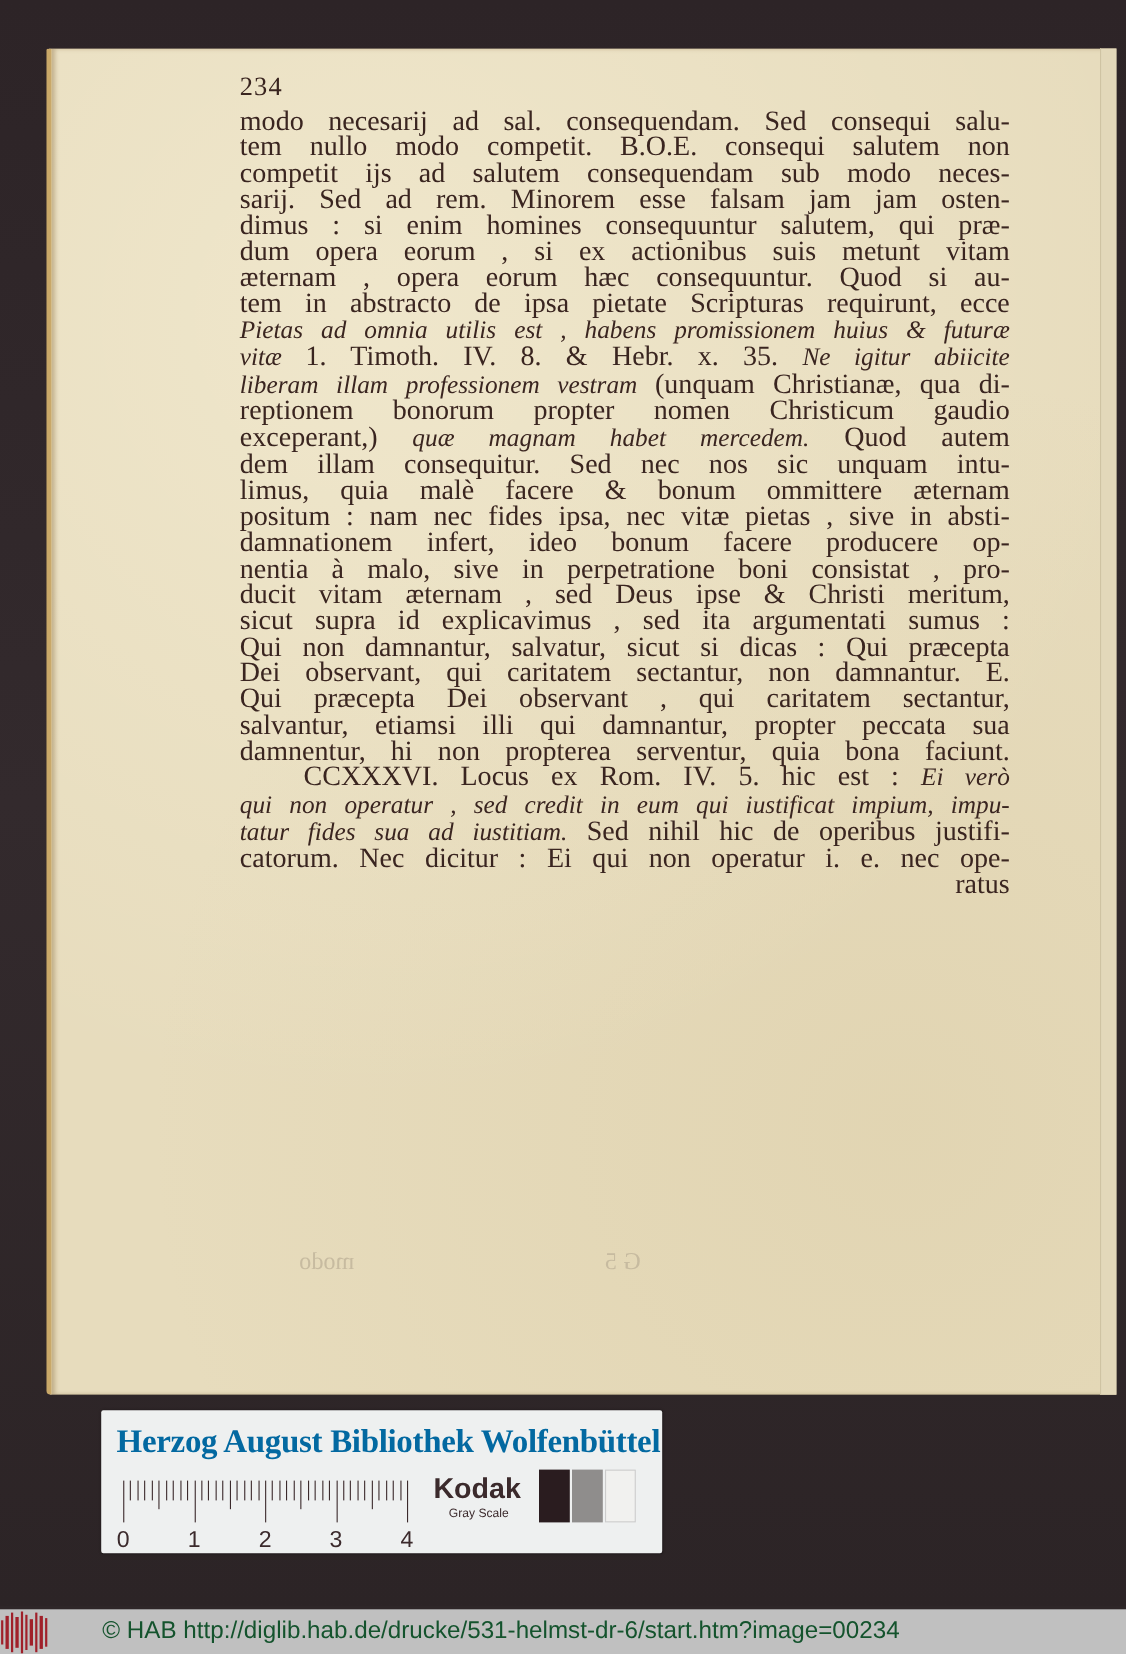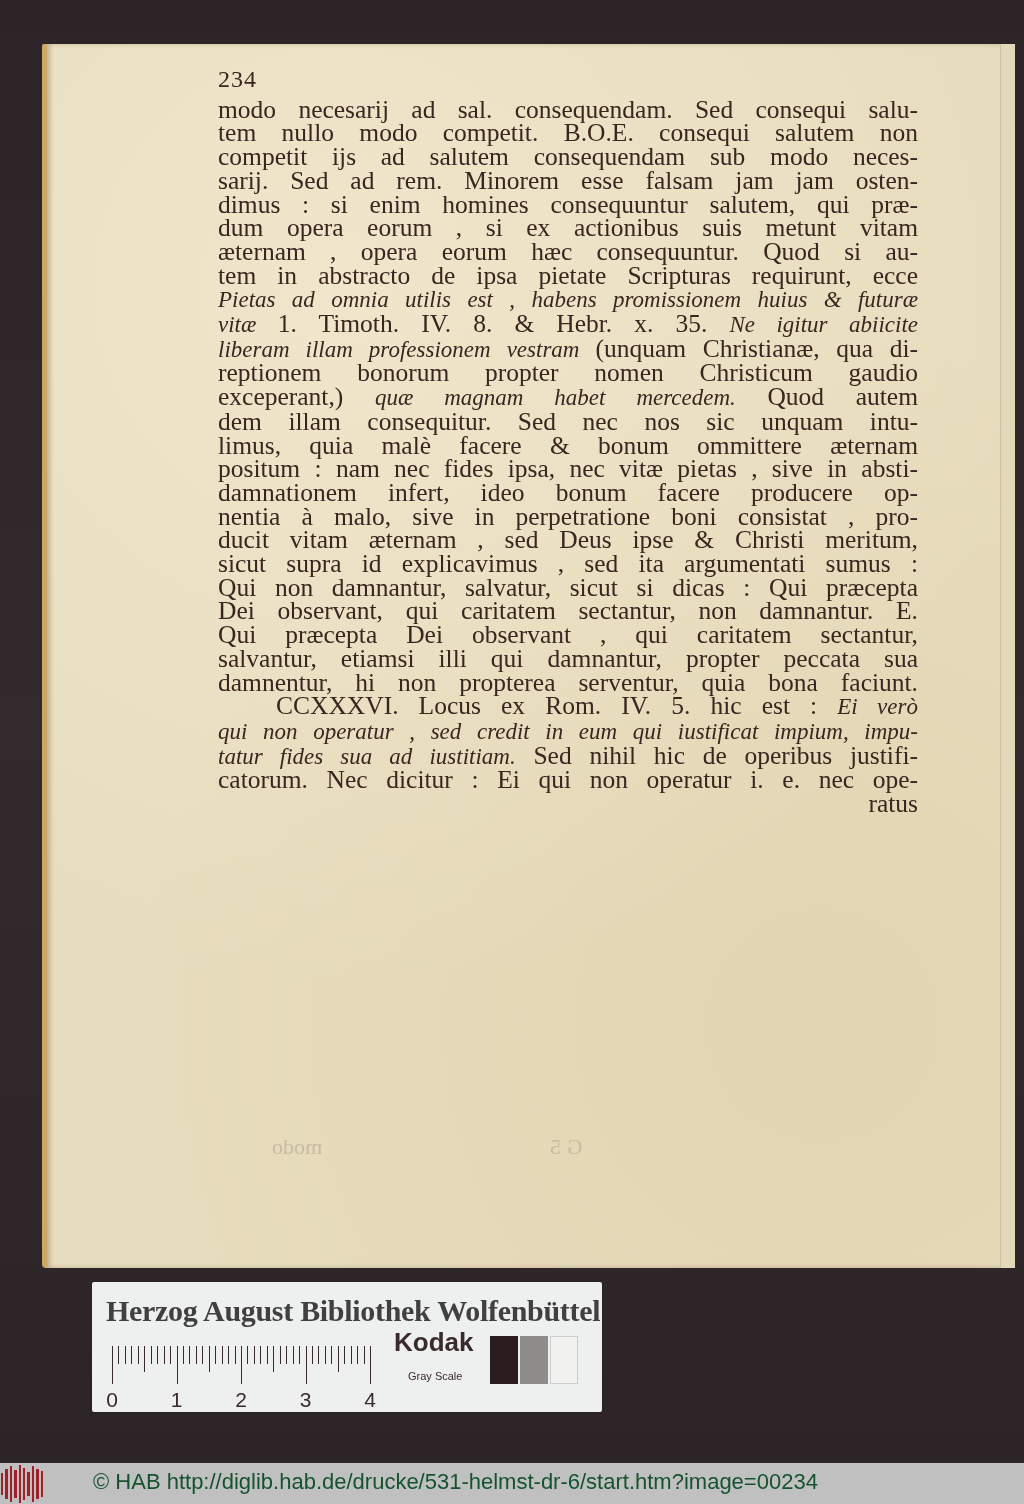--- a/index.html
+++ b/index.html
@@ -53,30 +53,30 @@
   }
   .target {
     position: absolute; left: 92px; top: 1282px; width: 510px; height: 130px;
     background: #eef0f0;
     border-radius: 2px;
     box-shadow: 0 0 2px rgba(0,0,0,0.4);
   }
   .target-title {
     position: absolute; left: 14px; top: 12px;
     font-family: "Liberation Serif", serif; font-weight: bold;
-    font-size: 30px; color: #404040; letter-spacing: -0.3px;
+    font-size: 30px; color: #0369a1; letter-spacing: -0.3px;
   }
   .ruler { position: absolute; left: 20px; top: 64px; width: 262px; height: 62px; }
   .tick { position: absolute; top: 0; width: 1px; background: #3b2a2c; }
   .ruler-num {
     position: absolute; top: 42px; font-family: "Liberation Sans", sans-serif;
     font-size: 21px; color: #3b2a2c; transform: translateX(-50%);
   }
   .kodak {
-    position: absolute; left: 302px; top: 45px;
+    position: absolute; left: 302px; top: 56px;
     font-family: "Liberation Sans", sans-serif; font-weight: bold; font-size: 26px; color: #3b2a2c;
   }
   .kodak-sub {
     position: absolute; left: 316px; top: 88px;
     font-family: "Liberation Sans", sans-serif; font-size: 11px; color: #3b2a2c;
   }
   .swatch { position: absolute; top: 54px; width: 28px; height: 48px; }
   .footer {
     position: absolute; left: 0; top: 1463px; width: 1024px; height: 41px;
     background: #c0c0c0;

